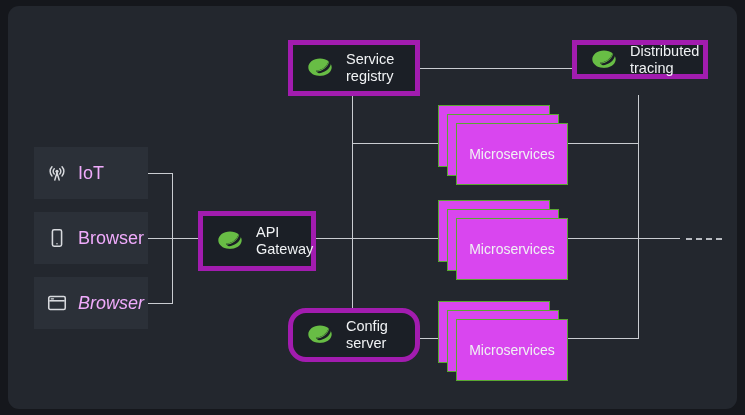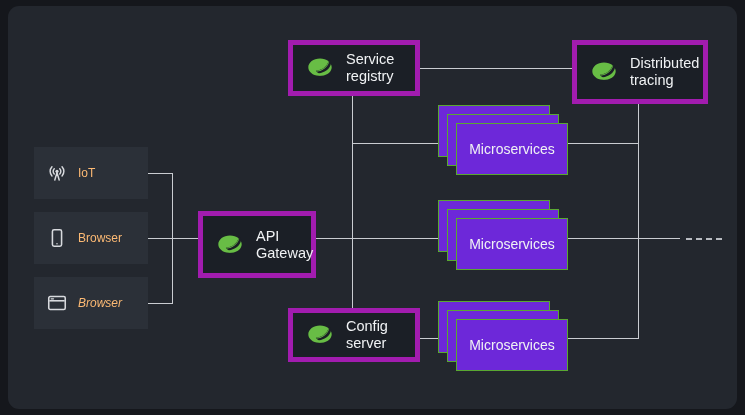--- a/index.html
+++ b/index.html
@@ -83,36 +83,36 @@
   }
   .client .client-icon {
     flex: 0 0 auto;
     width: 22px;
     height: 22px;
     margin-left: 12px;
     margin-right: 10px;
     display: block;
   }
   .client .client-label {
-    font-size: 12px;
-    color: #fdba74;
+    font-size: 18px;
+    color: #f0abfc;
   }
 
   
   .stack {
     position: absolute;
     width: 132px;
     height: 72px;
   }
   .stack .card {
     position: absolute;
     box-sizing: border-box;
     width: 112px;
-    height: 52px;
-    background: #6d28d9;
+    height: 62px;
+    background: #d946ef;
     border: 1px solid #5aa832;
   }
   .stack .card.c1 { left: 0;   top: 0; }
   .stack .card.c2 { left: 9px; top: 9px; }
   .stack .card.c3 {
     left: 18px; top: 18px;
     display: flex;
     align-items: center;
     justify-content: center;
   }
@@ -181,41 +181,41 @@
   <div class="node" style="left:288px; top:40px; width:132px; height:56px;">
     <svg class="spring-logo" viewBox="0 0 64 64">
       <path d="M32 14c-12.5 0-22 7.4-22 16.6 0 8.6 8.3 15.4 19.6 16.2 1.9.1 3.7.1 5.5-.1 11.4-1.1 18.9-7.8 18.9-16.1C54 21.4 44.5 14 32 14z" fill="#68bd45"></path>
       <path d="M49 16.5c-1.2 5.9-4.6 11.2-9.6 14.9-4.5 3.3-9.9 5.2-15.2 5.6 1.3 2.3 3.4 4 6 4.9 4.7-.3 9.6-2 13.7-5 5.3-3.9 8.5-9.4 9-15 .1-1.9-1.3-3.9-3.9-5.4z" fill="#1b1f26"></path>
       <path d="M26.4 38.6c-.4-.2-.8-.5-1.1-.8 5-.6 10-2.5 14.2-5.6 4.4-3.3 7.6-7.8 9.1-12.8.3.4.5.8.6 1.2-1.5 5-4.7 9.5-9.1 12.7-4.1 3-8.9 4.8-13.7 5.3z" fill="#68bd45"></path>
     </svg>
     <span class="node-label">Service
 registry</span>
   </div>
 
-  <div class="node" style="left:572px; top:40px; width:136px; height:64px;">
+  <div class="node" style="left:572px; top:40px; width:136px; height:39px;">
     <svg class="spring-logo" viewBox="0 0 64 64">
       <path d="M32 14c-12.5 0-22 7.4-22 16.6 0 8.6 8.3 15.4 19.6 16.2 1.9.1 3.7.1 5.5-.1 11.4-1.1 18.9-7.8 18.9-16.1C54 21.4 44.5 14 32 14z" fill="#68bd45"></path>
       <path d="M49 16.5c-1.2 5.9-4.6 11.2-9.6 14.9-4.5 3.3-9.9 5.2-15.2 5.6 1.3 2.3 3.4 4 6 4.9 4.7-.3 9.6-2 13.7-5 5.3-3.9 8.5-9.4 9-15 .1-1.9-1.3-3.9-3.9-5.4z" fill="#1b1f26"></path>
       <path d="M26.4 38.6c-.4-.2-.8-.5-1.1-.8 5-.6 10-2.5 14.2-5.6 4.4-3.3 7.6-7.8 9.1-12.8.3.4.5.8.6 1.2-1.5 5-4.7 9.5-9.1 12.7-4.1 3-8.9 4.8-13.7 5.3z" fill="#68bd45"></path>
     </svg>
     <span class="node-label">Distributed
 tracing</span>
   </div>
 
-  <div class="node" style="left:198px; top:211px; width:118px; height:67px;">
+  <div class="node" style="left:198px; top:211px; width:118px; height:60px;">
     <svg class="spring-logo" viewBox="0 0 64 64">
       <path d="M32 14c-12.5 0-22 7.4-22 16.6 0 8.6 8.3 15.4 19.6 16.2 1.9.1 3.7.1 5.5-.1 11.4-1.1 18.9-7.8 18.9-16.1C54 21.4 44.5 14 32 14z" fill="#68bd45"></path>
       <path d="M49 16.5c-1.2 5.9-4.6 11.2-9.6 14.9-4.5 3.3-9.9 5.2-15.2 5.6 1.3 2.3 3.4 4 6 4.9 4.7-.3 9.6-2 13.7-5 5.3-3.9 8.5-9.4 9-15 .1-1.9-1.3-3.9-3.9-5.4z" fill="#1b1f26"></path>
       <path d="M26.4 38.6c-.4-.2-.8-.5-1.1-.8 5-.6 10-2.5 14.2-5.6 4.4-3.3 7.6-7.8 9.1-12.8.3.4.5.8.6 1.2-1.5 5-4.7 9.5-9.1 12.7-4.1 3-8.9 4.8-13.7 5.3z" fill="#68bd45"></path>
     </svg>
     <span class="node-label">API
 Gateway</span>
   </div>
 
-  <div class="node" style="left:288px; top:308px; width:132px; height:54px;">
+  <div class="node" style="left:288px; top:308px; width:132px; height:54px;border-radius:18px;">
     <svg class="spring-logo" viewBox="0 0 64 64">
       <path d="M32 14c-12.5 0-22 7.4-22 16.6 0 8.6 8.3 15.4 19.6 16.2 1.9.1 3.7.1 5.5-.1 11.4-1.1 18.9-7.8 18.9-16.1C54 21.4 44.5 14 32 14z" fill="#68bd45"></path>
       <path d="M49 16.5c-1.2 5.9-4.6 11.2-9.6 14.9-4.5 3.3-9.9 5.2-15.2 5.6 1.3 2.3 3.4 4 6 4.9 4.7-.3 9.6-2 13.7-5 5.3-3.9 8.5-9.4 9-15 .1-1.9-1.3-3.9-3.9-5.4z" fill="#1b1f26"></path>
       <path d="M26.4 38.6c-.4-.2-.8-.5-1.1-.8 5-.6 10-2.5 14.2-5.6 4.4-3.3 7.6-7.8 9.1-12.8.3.4.5.8.6 1.2-1.5 5-4.7 9.5-9.1 12.7-4.1 3-8.9 4.8-13.7 5.3z" fill="#68bd45"></path>
     </svg>
     <span class="node-label">Config
 server</span>
   </div>
 
   <div class="stack" style="left:438px; top:105px;">

